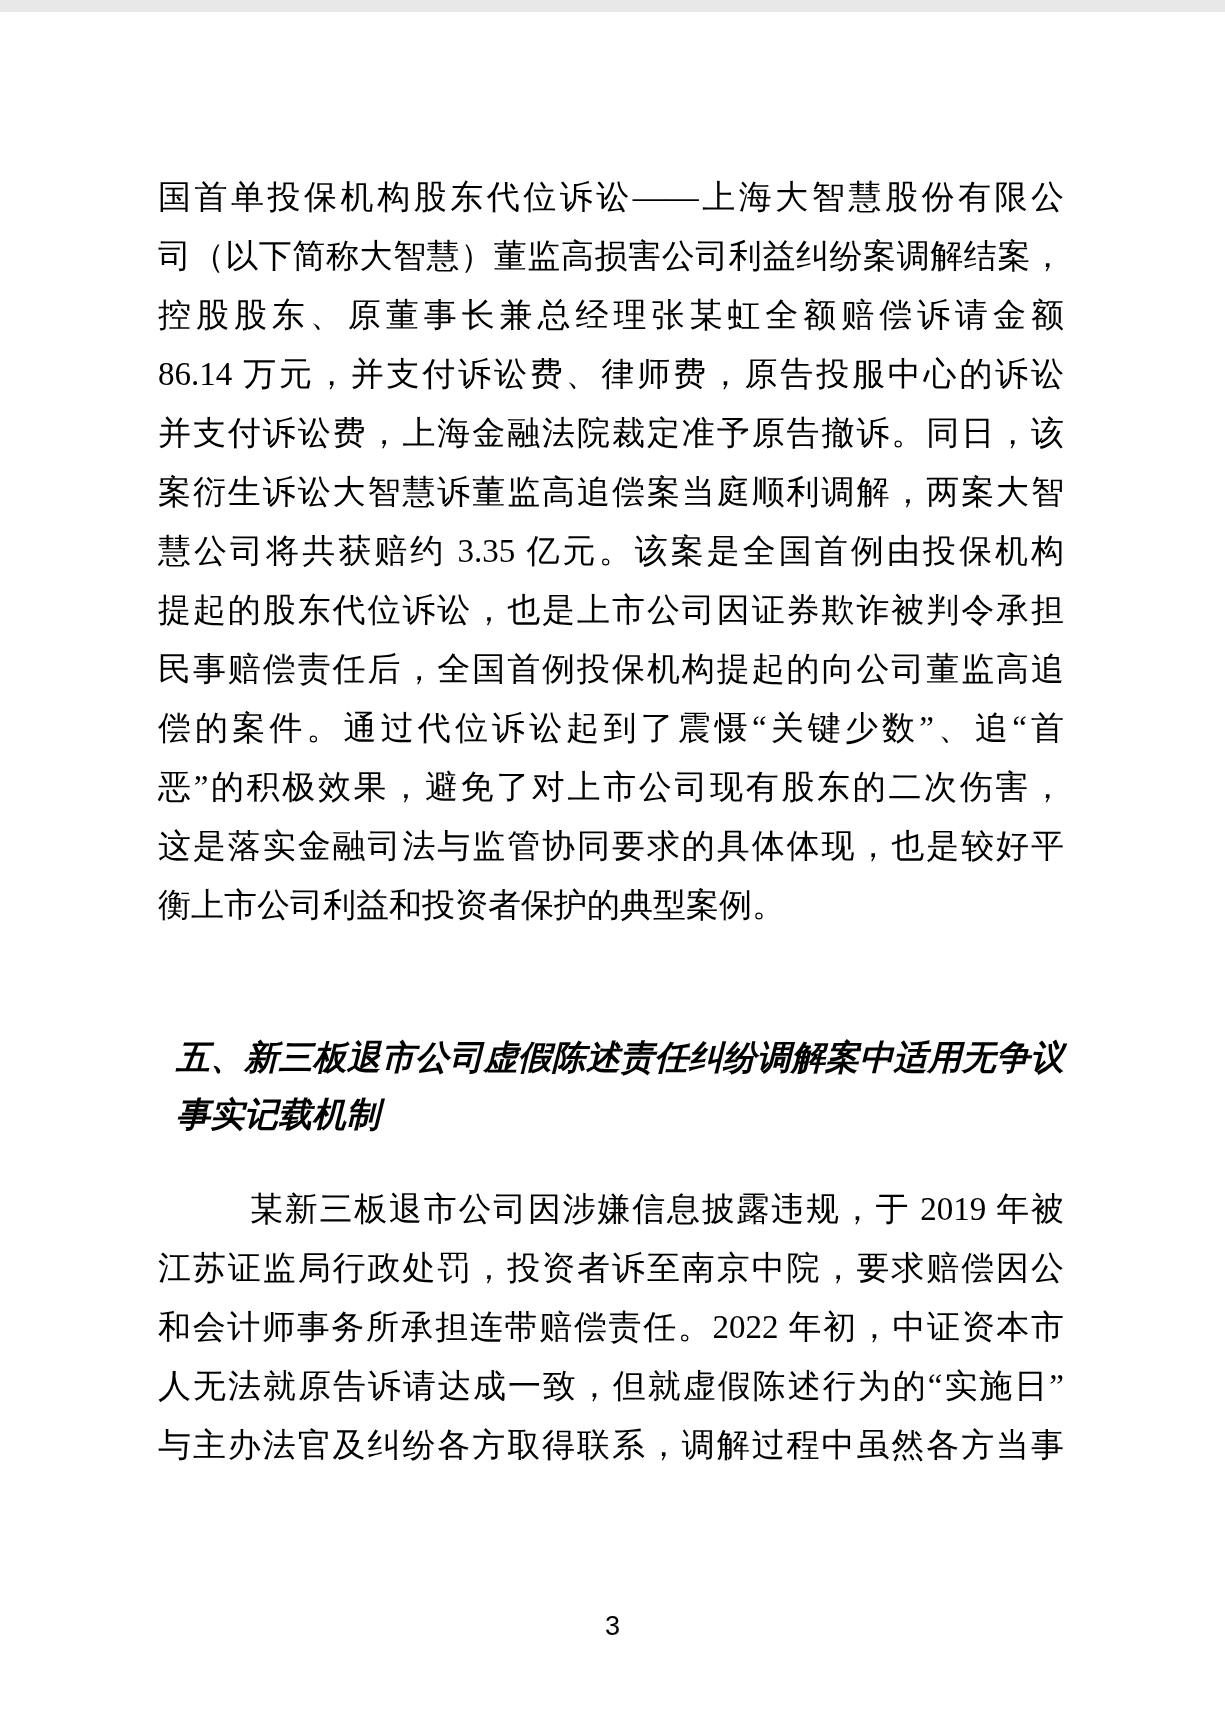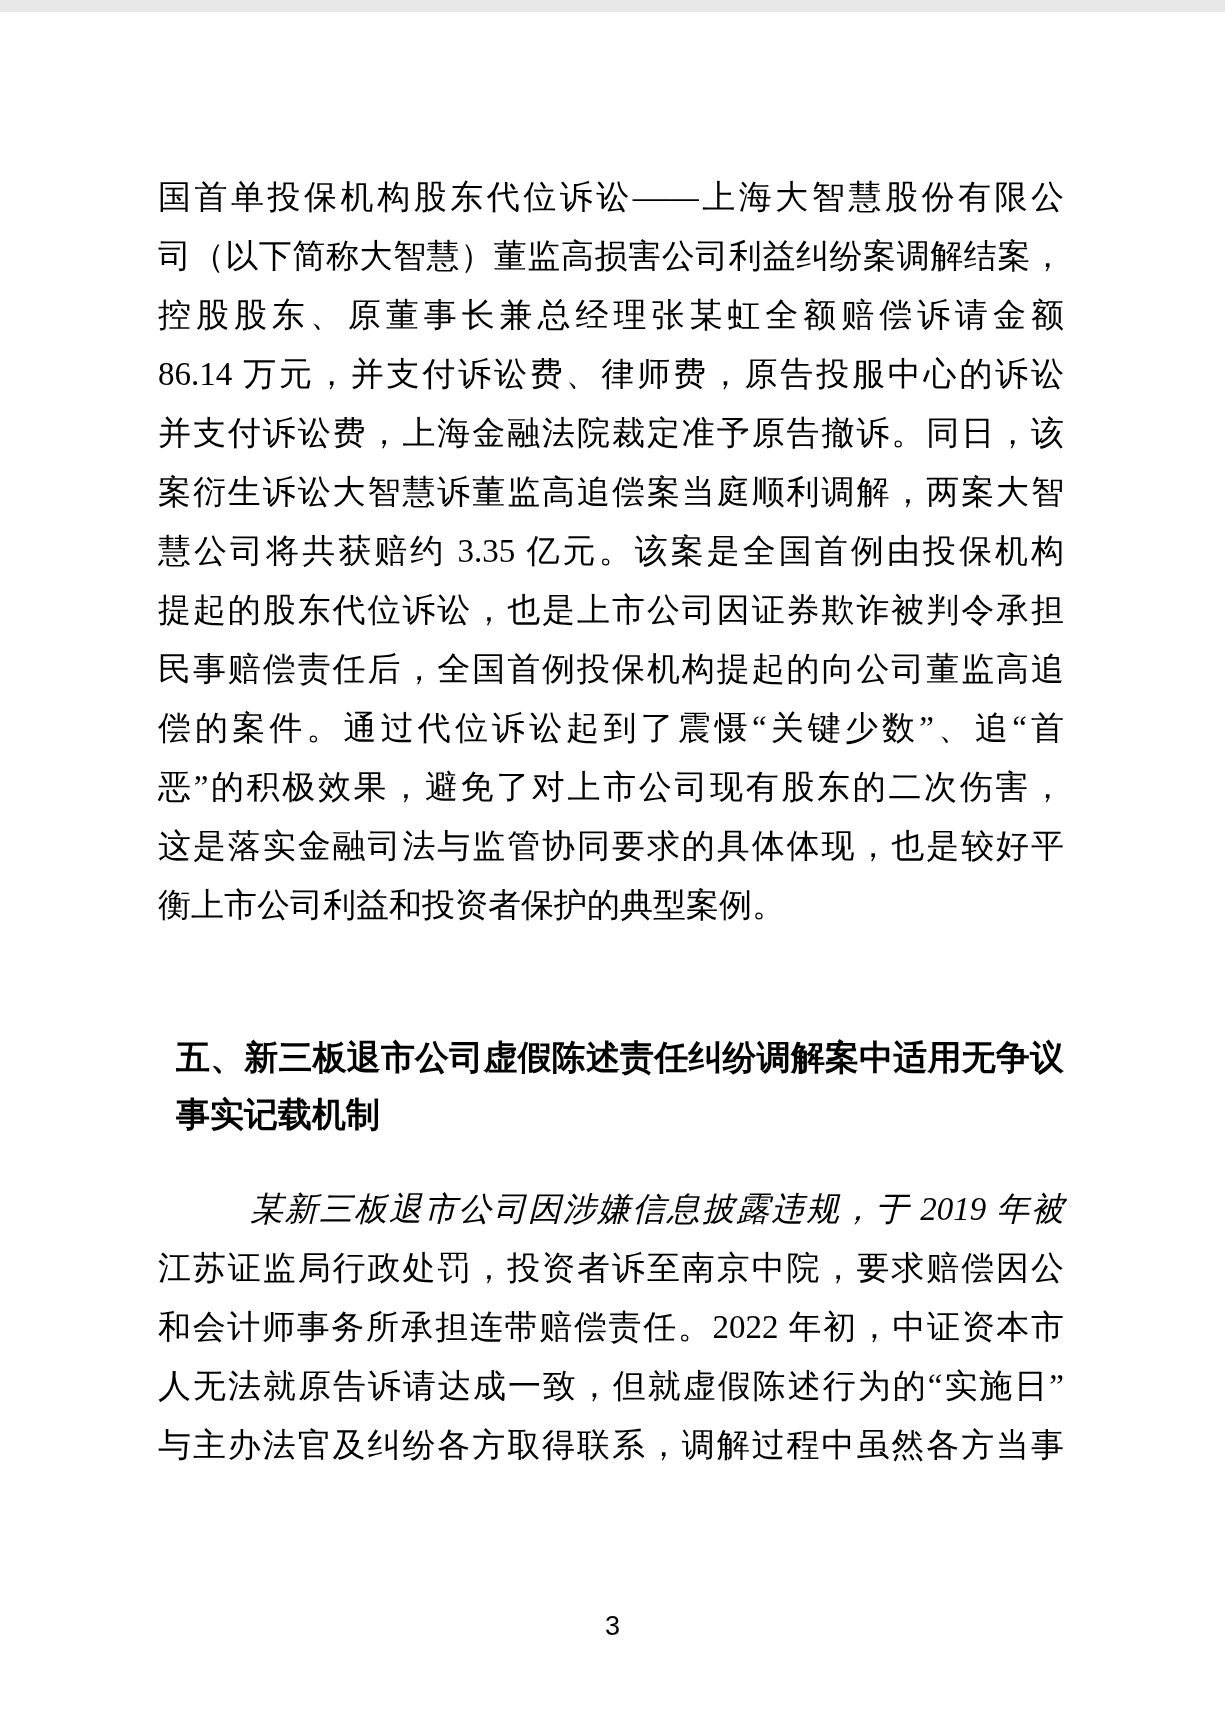--- a/index.html
+++ b/index.html
@@ -22,35 +22,36 @@
   .line {
     font-family: "Liberation Serif", "DejaVu Serif", serif;
     font-size: 33px;
     line-height: 59px;
     height: 59px;
     text-align: justify;
     text-align-last: justify;
     color: #000000;
   }
   .line.flush { text-align-last: left; }
-  .line.indent { text-indent: 92px; font-style: italic; }
+  .line.indent { text-indent: 92px; }
   .section-heading {
     margin: 94px 0 0 18px;
     width: 888px;
     padding: 0;
   }
   .hline {
     font-family: "Liberation Sans", "DejaVu Sans", sans-serif;
     font-weight: 700;
     font-size: 34px;
     line-height: 57px;
     height: 57px;
     text-align: justify;
     text-align-last: justify;
     color: #000000;
+    font-style: italic;
   }
   .hline.flush { text-align-last: left; }
   .para2 { margin-top: 37px; }
   .page-number {
     position: absolute;
     top: 1598px;
     left: 0;
     width: 100%;
     text-align: center;
     font-family: "Liberation Sans", "DejaVu Sans", sans-serif;

